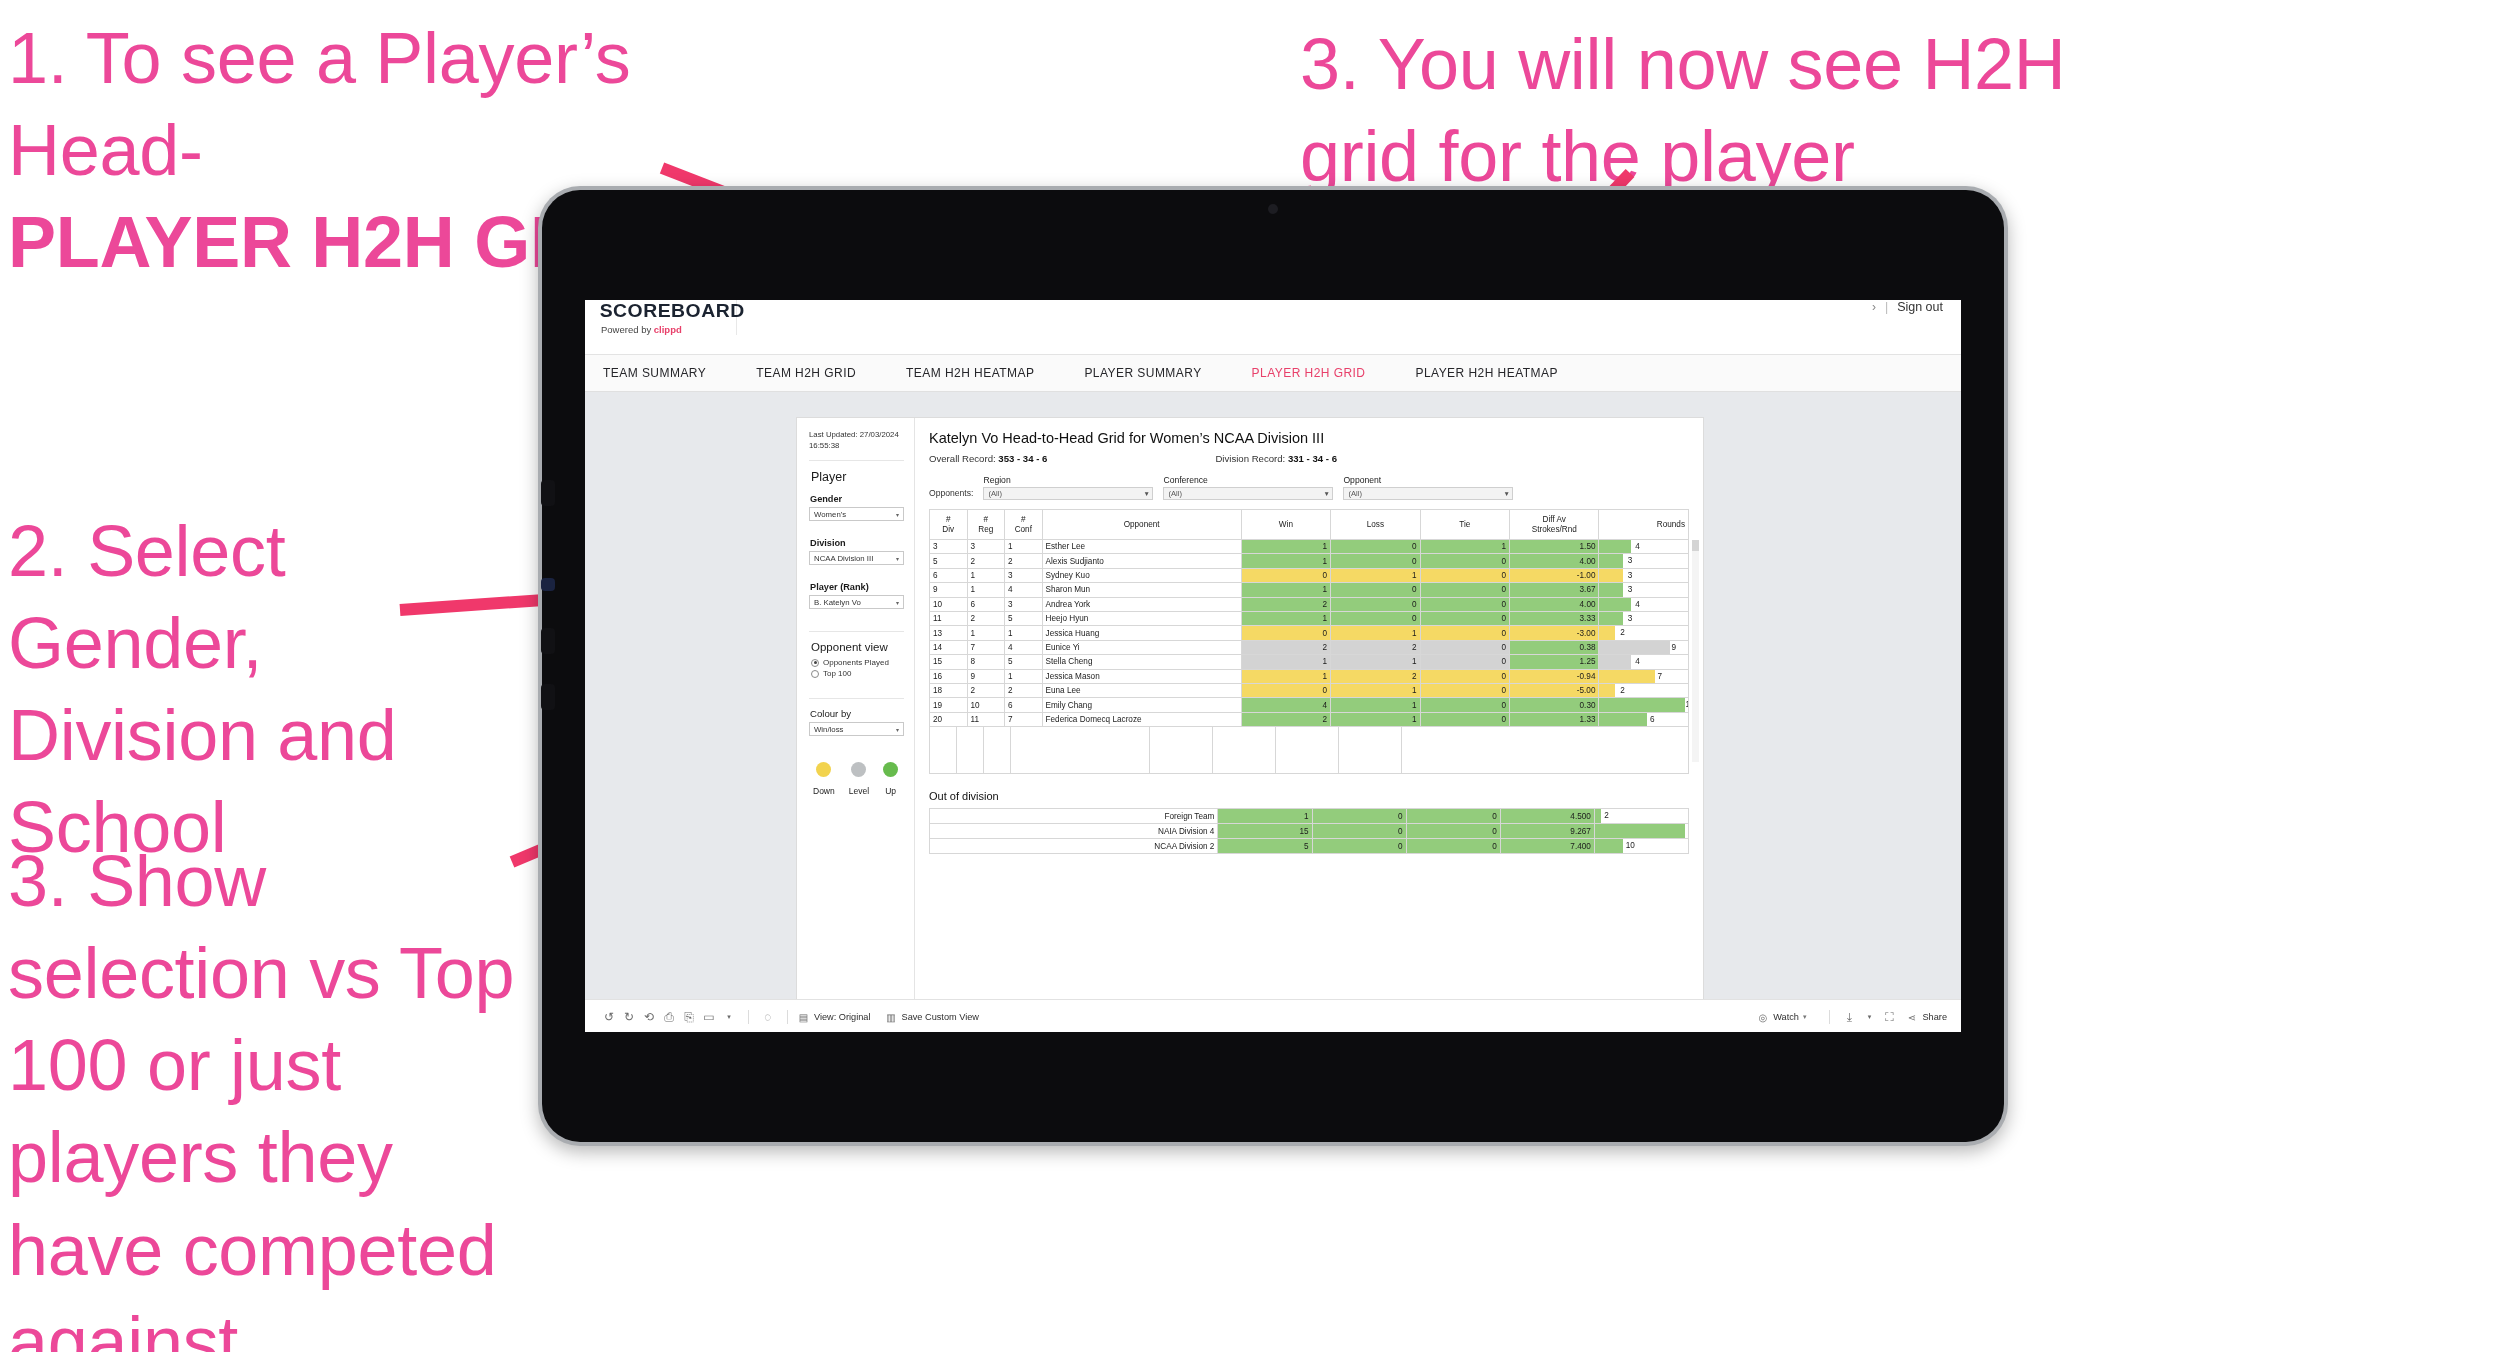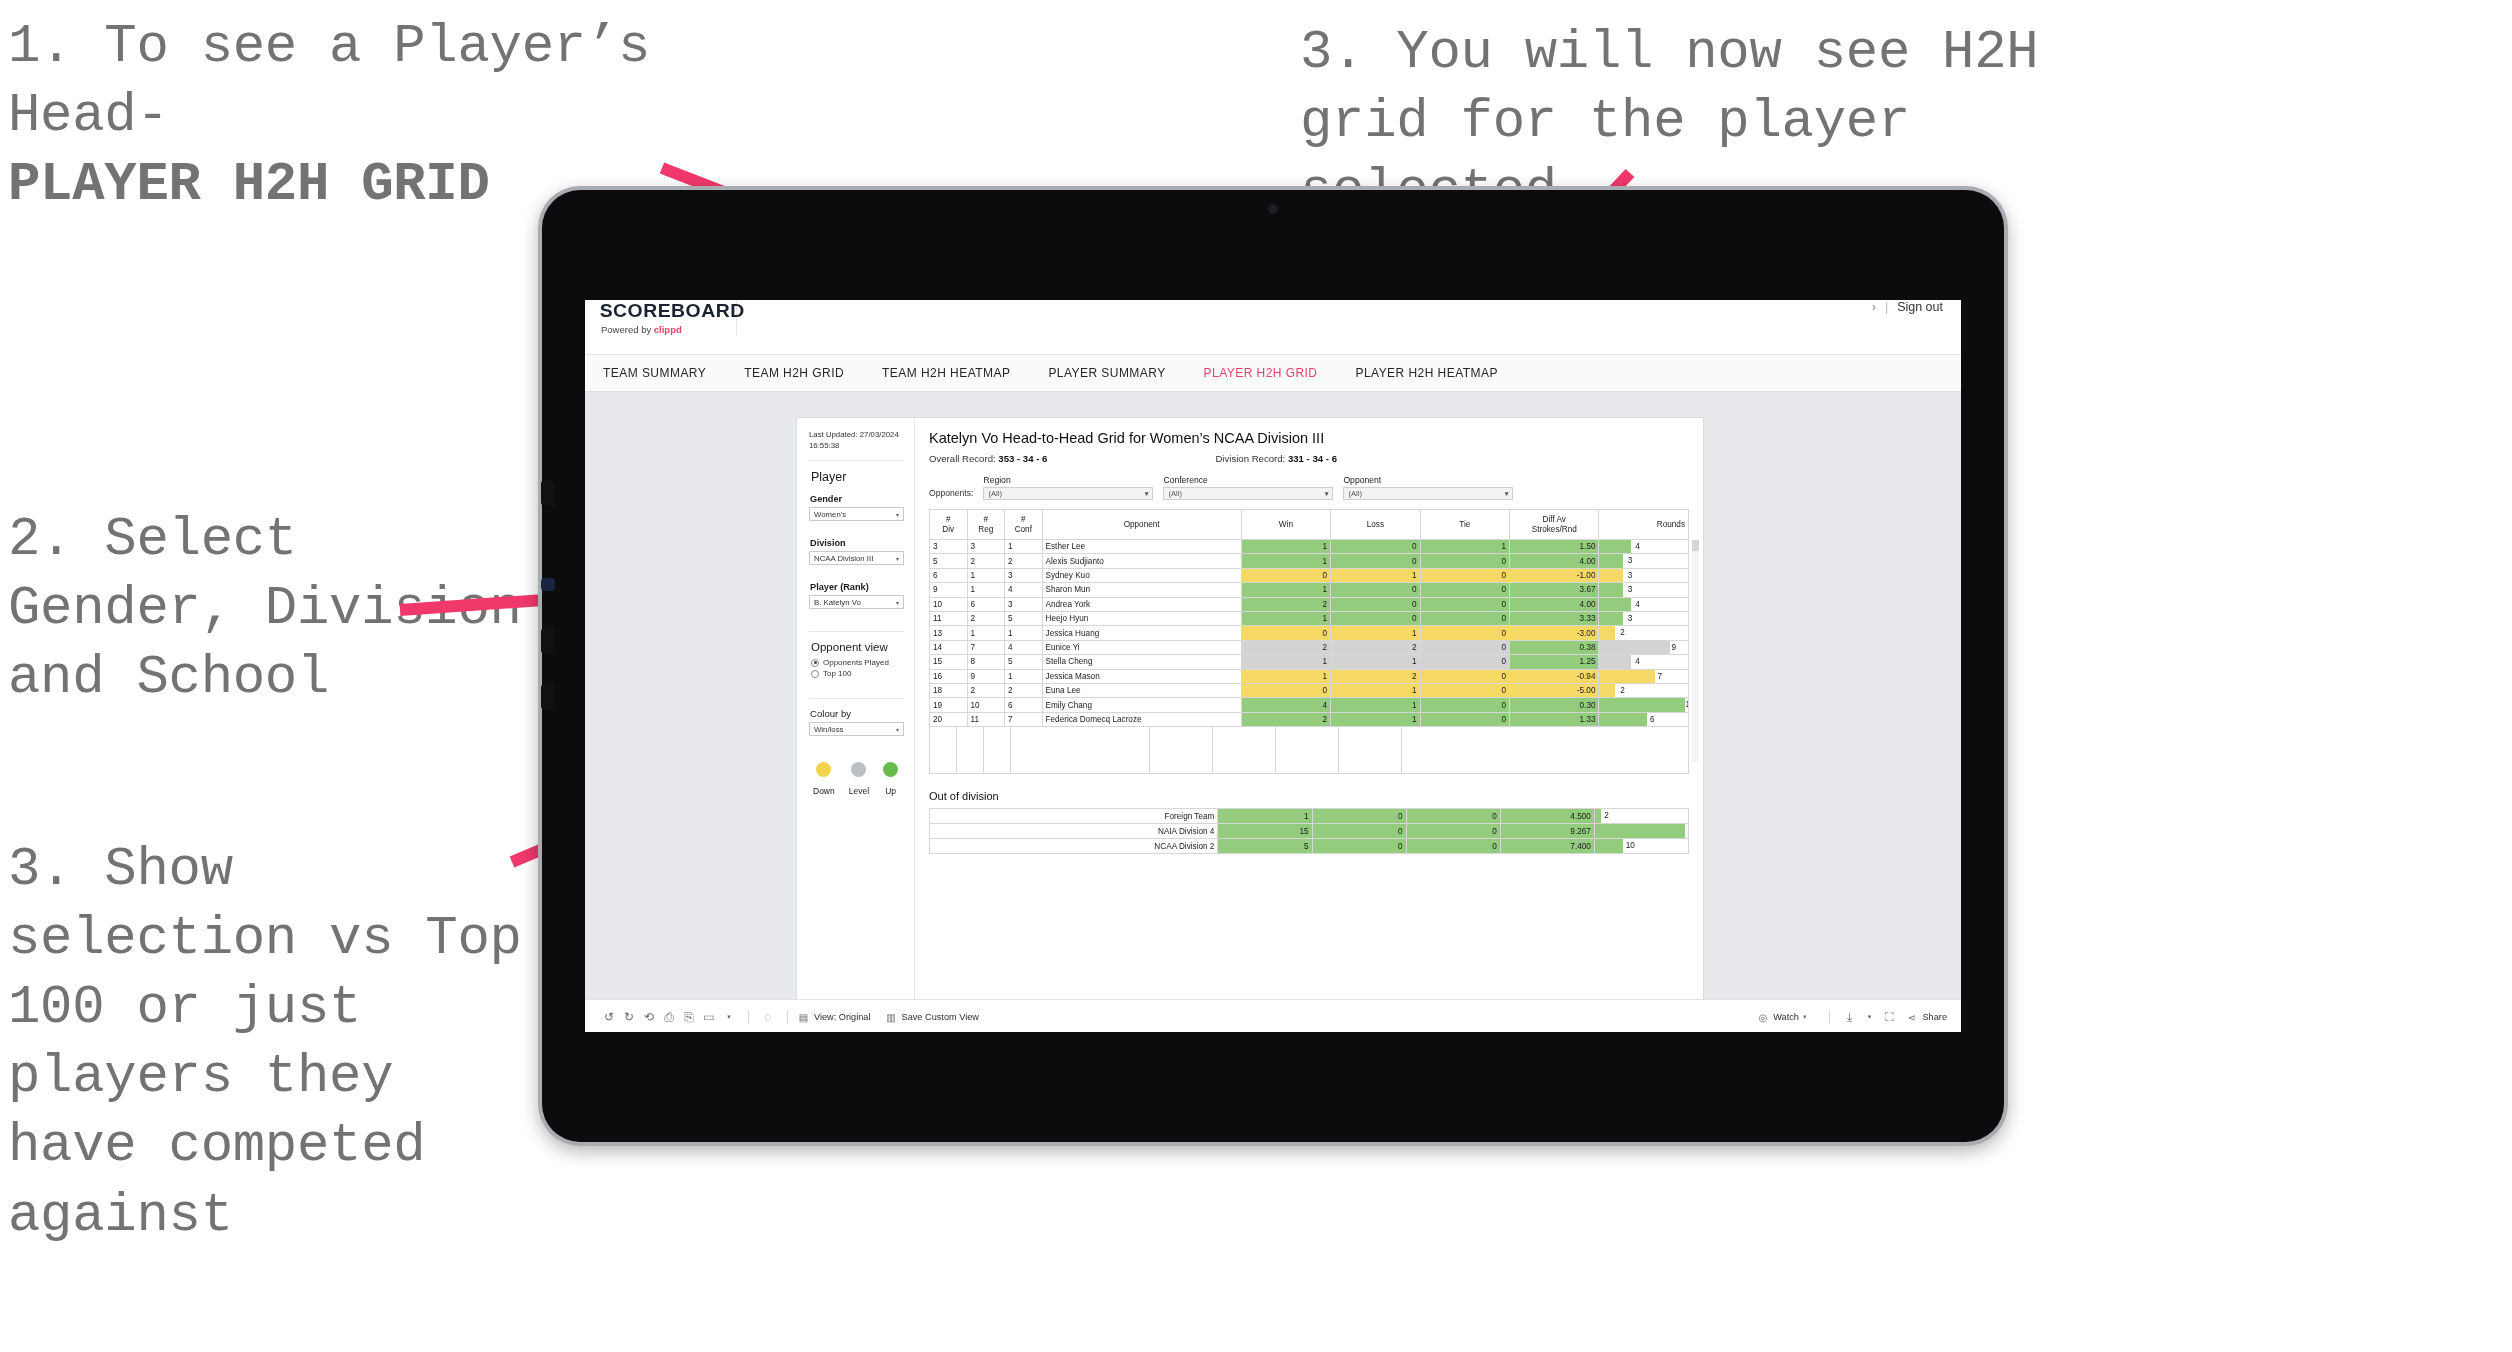--- a/index.html
+++ b/index.html
@@ -1,21 +1,21 @@
 <!DOCTYPE html>
 <html><head>
 <meta charset="utf-8">
 <style>
   html,body{margin:0;padding:0;background:#ffffff;}
   body{width:2512px;height:1352px;position:relative;overflow:hidden;
        font-family:"Liberation Sans", sans-serif;color:#000;}
 
   
-  .anno{position:absolute;font-family:Liberation Mono, monospace;
-        color:#737373;line-height:1.28;font-size:54px;letter-spacing:-0.3px;}
+  .anno{position:absolute;font-family:Liberation Sans, sans-serif;
+        color:#ec4899;line-height:1.28;font-size:72px;letter-spacing:-0.3px;}
   #anno1{left:8px;top:12px;width:750px;}
   #anno2{left:8px;top:505px;width:520px;}
   #anno3{left:8px;top:835px;width:540px;}
   #anno4{left:1300px;top:18px;width:800px;}
   .anno .bold{font-weight:bold;}
 
   
   .arrow{position:absolute;pointer-events:none;}
 
   
@@ -44,21 +44,21 @@
                  display:flex;align-items:center;letter-spacing:.4px;
                  border-right:1px solid #efefef;}
   .topnav .titem.active{border-bottom:2px solid #cf2b4f;}
   .topright{margin-left:auto;display:flex;align-items:center;gap:9px;
             padding-right:18px;font-size:12.5px;color:#333;}
   .topright .chev{color:#888;font-size:12px;}
   .topright .sep{color:#bbb;}
 
   
   #subnav{height:36px;background:#fafafa;border-bottom:1px solid #e0e0e0;
-          display:flex;align-items:center;padding-left:18px;gap:0;}
+          display:flex;align-items:center;padding-left:18px;gap:12px;}
   #subnav .sitem{font-size:12px;color:#26262a;letter-spacing:.45px;
                  padding:0 22px 0 0;margin-right:16px;}
   #subnav .sitem.active{color:#e8406a;}
 
   
   #canvas{background:#e7e9ec;height:calc(100% - 90px);padding:22px 0 0 0;
           box-sizing:border-box;position:relative;}
   #sheet{position:absolute;left:212px;top:26px;width:906px;height:612px;
          background:#fff;display:flex;box-shadow:0 0 0 1px #dcdcdc;}
 

